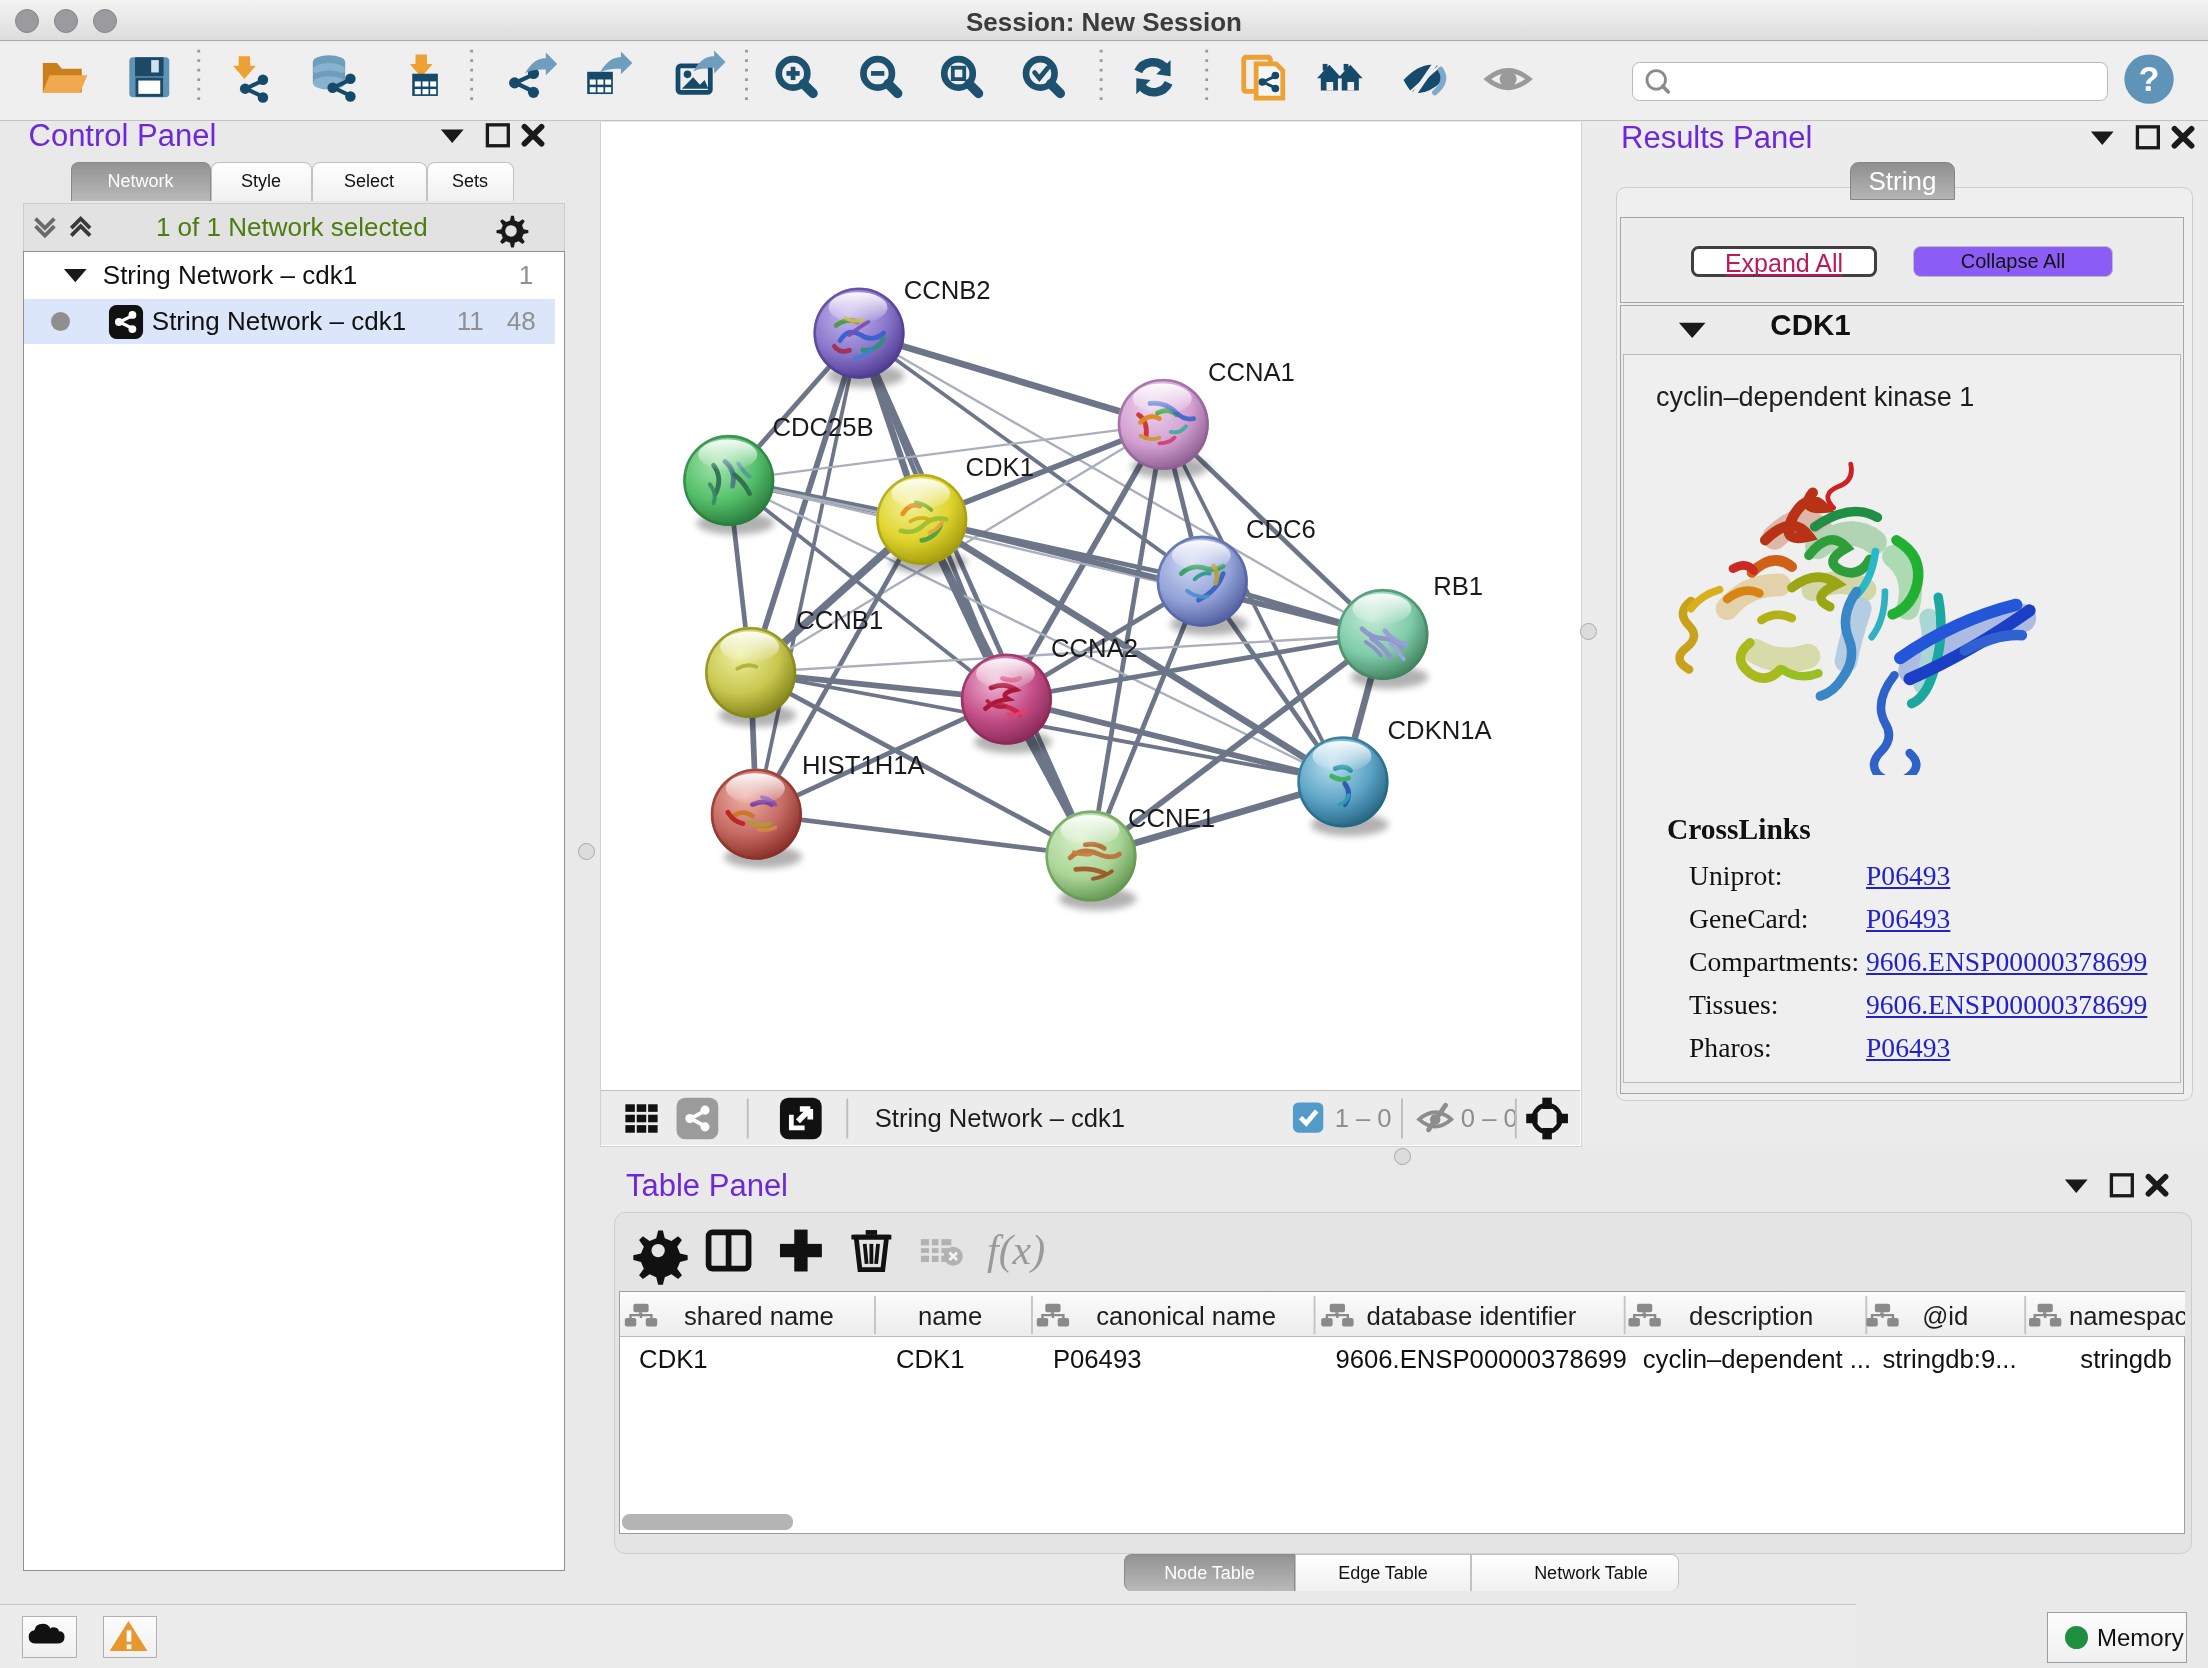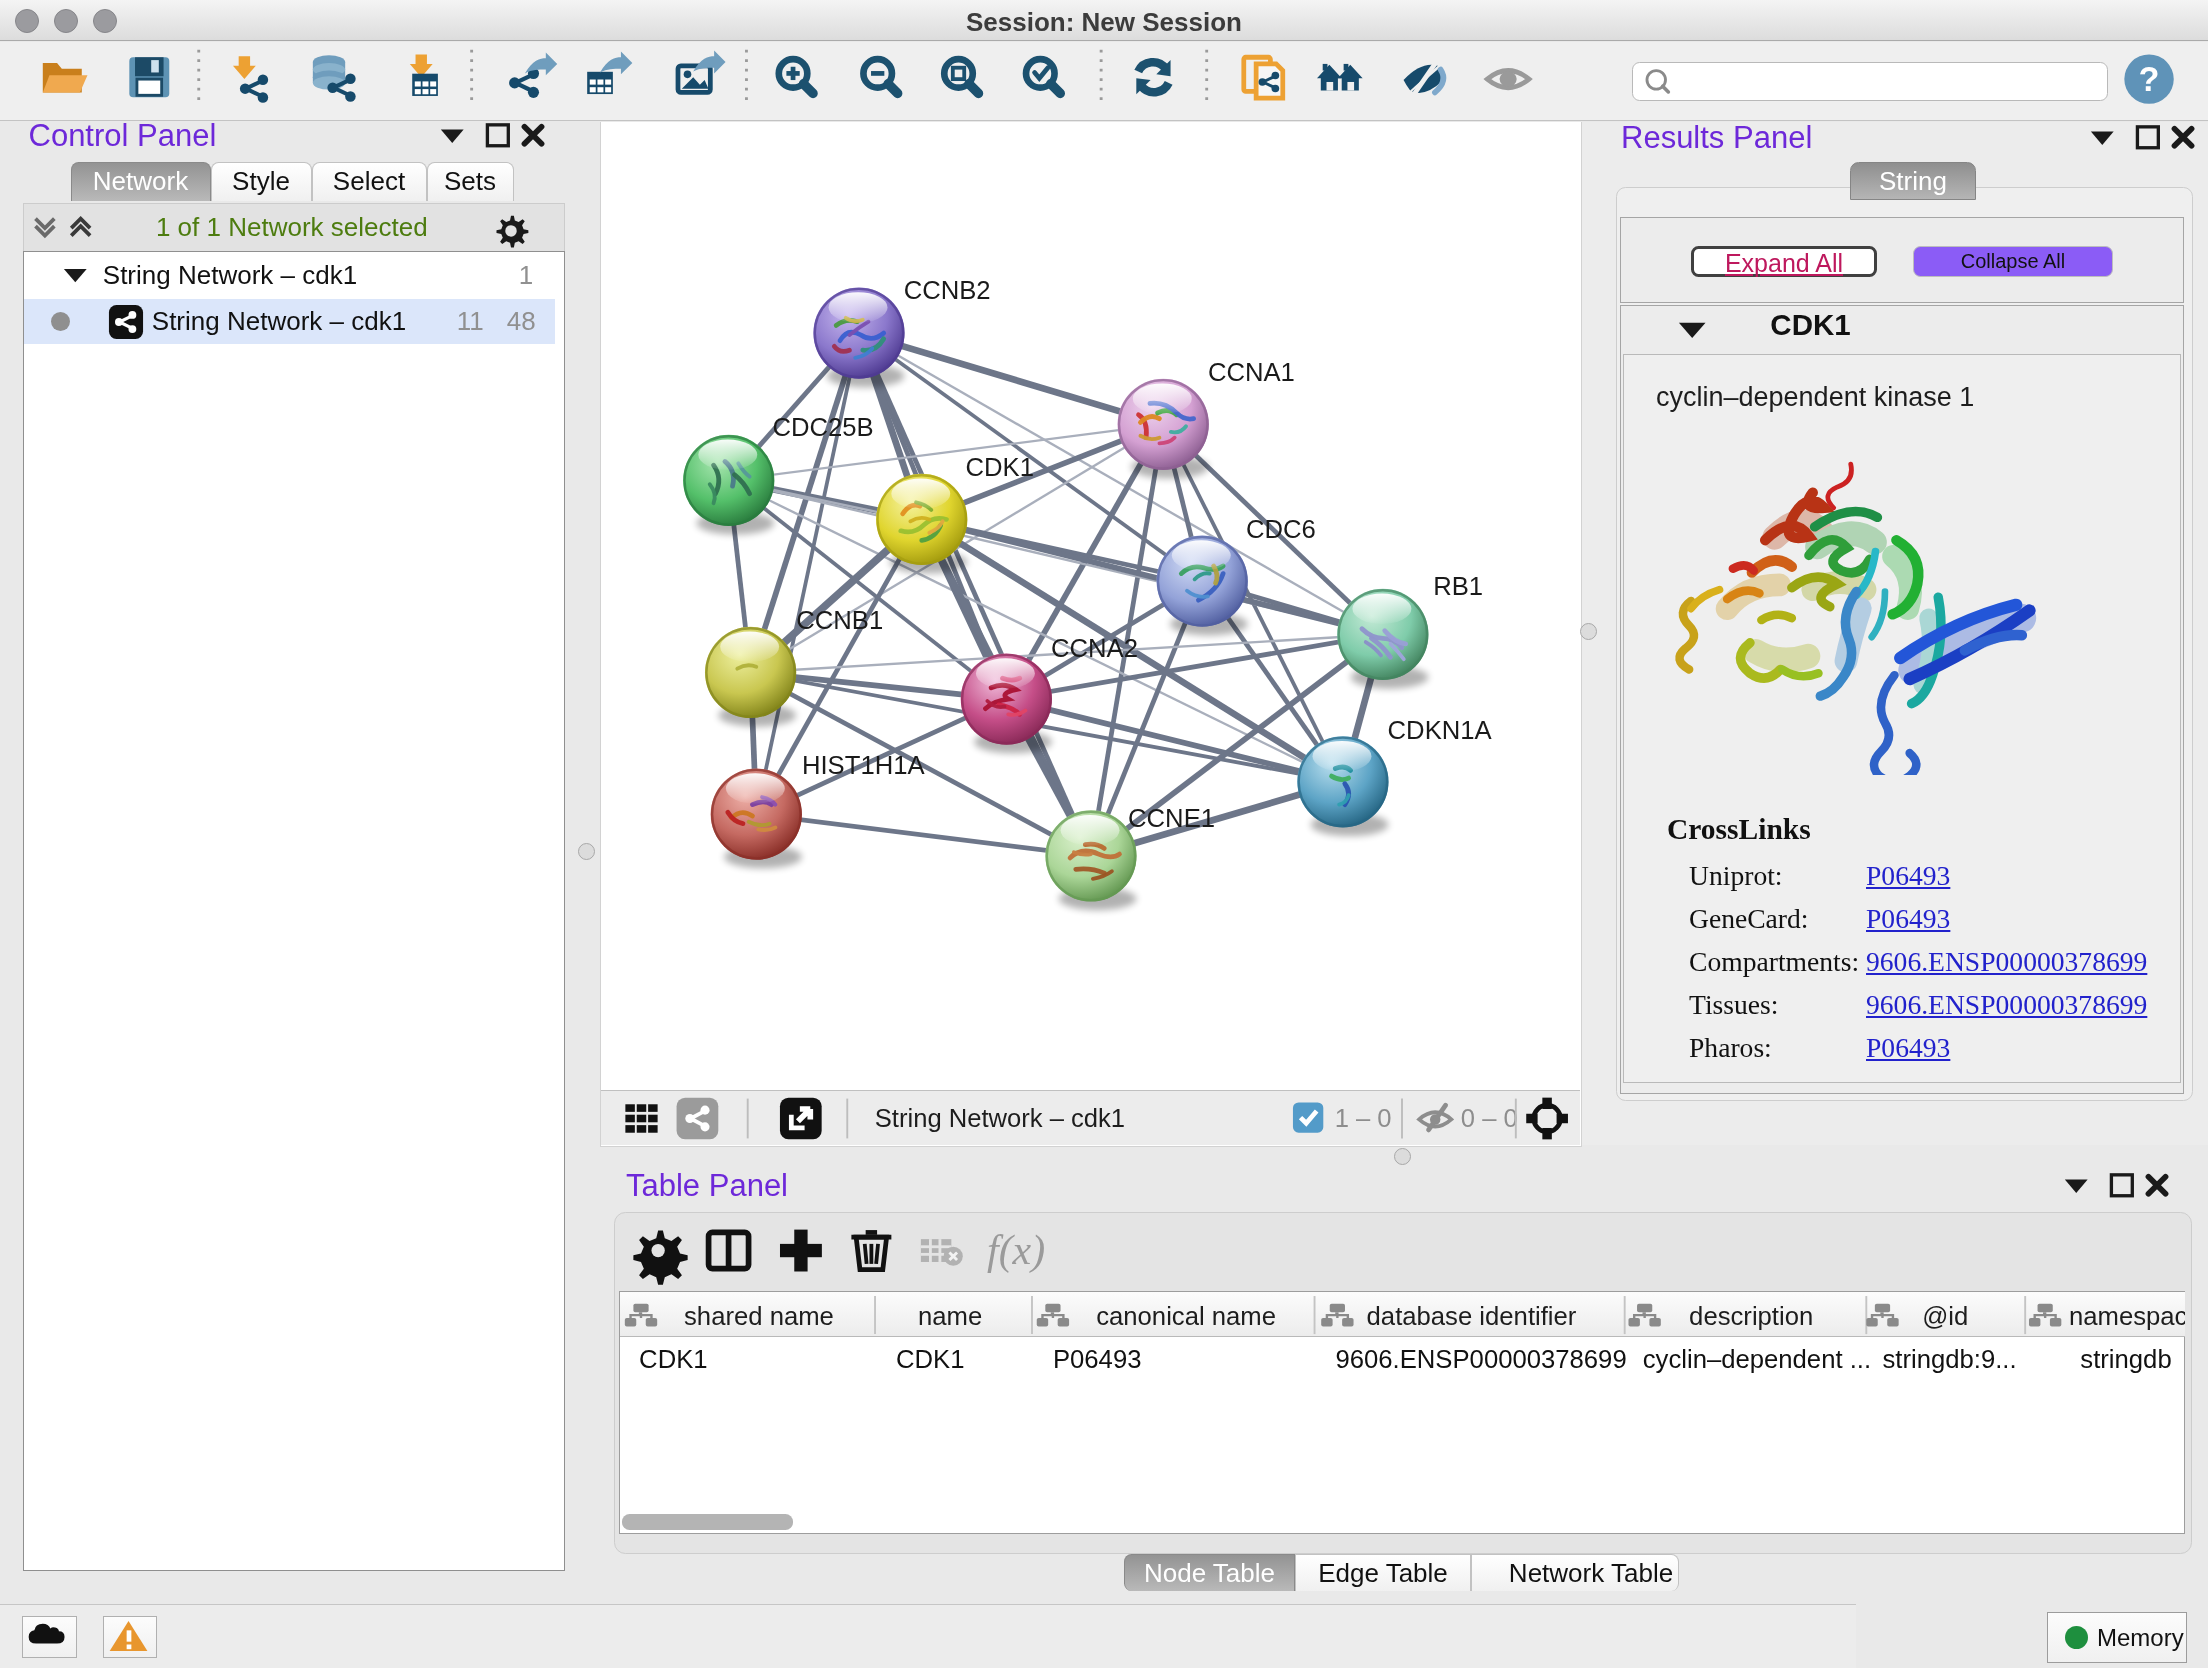--- a/index.html
+++ b/index.html
@@ -14,21 +14,21 @@
   
   #toolbar { left:0; top:42px; width:2208px; height:79px; background:#efefef; border-bottom:1px solid #c3c3c3; }
   #searchbox { left:1632px; top:20px; width:476px; height:39px; background:#ffffff;
      border:1px solid #b9b9b9; border-radius:7.6px; }
   
   .ptitle { font-size:31px; color:#6d28d9; }
   
   #cpanel { left:9.5px; top:122px; width:559px; height:1457px; background:#e9e9e9; }
   .tab { position:absolute; top:40px; height:39px; background:linear-gradient(#ffffff,#f0f0f0);
      border:1px solid #c2c2c2; border-bottom:none; border-radius:7.6px 7.6px 0 0;
-     font-size:26px; color:#111; text-align:center; line-height:37px; }
+     font-size:18px; color:#111; text-align:center; line-height:37px; }
   .tabsel { background:linear-gradient(#939393,#b9b9b9); color:#fff; border-color:#8a8a8a; }
   #cp-bar { left:13.3px; top:81px; width:542px; height:49px; background:#e2e2e2; border:1px solid #cccccc;}
   #cp-tree { left:13.3px; top:129px; width:542px; height:1320px; background:#ffffff; border:1px solid #8f8f8f; }
   .trow { position:absolute; left:0; width:531px; height:46px; font-size:26px; color:#111; }
   
   #netpanel { left:600px; top:122px; width:982px; height:1025px; background:#ffffff; border-left:1.9px solid #d2d2d2; border-right:1.9px solid #d2d2d2; border-bottom:1.9px solid #d2d2d2; }
   #netbar { left:0px; top:968px; width:979px; height:55px; background:#ececec; border-top:1px solid #c0c0c0; }
   
   #rpanel { left:1582px; top:122px; width:627px; height:1023px; background:#ececec; }
   
@@ -561,21 +561,21 @@
 
 <div class="abs" id="rpanel">
 
   <div class="abs ptitle" style="left:39px;top:-1.9px;">Results Panel</div>
   <svg class="abs" style="left:504px;top:1.9px" width="119" height="28.5" viewBox="0 0 125 30">
     <path d="M 5 8 L 29 8 L 17 22 Z" fill="#1a1a1a"></path>
     <rect x="54" y="3" width="22" height="22" fill="none" stroke="#1a1a1a" stroke-width="3.5"></rect>
     <path d="M 93 5 L 111 23 M 111 5 L 93 23" stroke="#1a1a1a" stroke-width="6" stroke-linecap="round"></path>
   </svg>
   <div class="abs" style="left:34px;top:65px;width:577px;height:914px;background:#efefef;border:1px solid #cdcdcd;border-radius:9.5px;"></div>
-  <div class="abs" style="left:268px;top:40px;width:126px;height:38px;background:linear-gradient(#8f8f8f,#b5b5b5);border:1px solid #858585;border-radius:8.6px 8.6px 0 0;color:#fff;font-size:26px;text-align:center;line-height:36px;">String</div>
+  <div class="abs" style="left:268px;top:40px;width:105px;height:38px;background:linear-gradient(#8f8f8f,#b5b5b5);border:1px solid #858585;border-radius:8.6px 8.6px 0 0;color:#fff;font-size:26px;text-align:center;line-height:36px;">String</div>
   <div class="abs" style="left:38px;top:95px;width:564px;height:86px;background:#ececec;border:1px solid #a5a5a5;"></div>
   <div class="abs" style="left:109px;top:124px;width:186px;height:31px;background:#ffffff;border:3px solid #404040;border-radius:7.6px;font-size:25px;text-align:center;line-height:29.5px;color:#be185d;text-decoration:underline;">Expand All</div>
   <div class="abs" style="left:331px;top:124px;width:200px;height:31px;background:#8b5cf6;border:1px solid #bdbdbd;border-radius:7.6px;font-size:20px;text-align:center;line-height:29.5px;color:#111;">Collapse All</div>
   <div class="abs" style="left:38px;top:183px;width:564px;height:789px;background:#ececec;border:1px solid #a5a5a5;"></div>
   <svg class="abs" style="left:95px;top:195px" width="38" height="28.5" viewBox="0 0 40 30">
       <path d="M 2 6 L 30 6 L 16 22 Z" fill="#1a1a1a"></path>
     </svg>
   <div class="abs" style="left:143px;top:186px;width:171px;font-size:29.5px;font-weight:bold;color:#111;text-align:center;">CDK1</div>
   <div class="abs" style="left:41px;top:232px;width:558px;height:729px;background:#efefef;border:1px solid #b9b9b9;"></div>
   <div class="abs" style="left:74px;top:245px;font-size:27px;color:#1d1d1d;margin-top:15px;">cyclin–dependent kinase 1</div>

